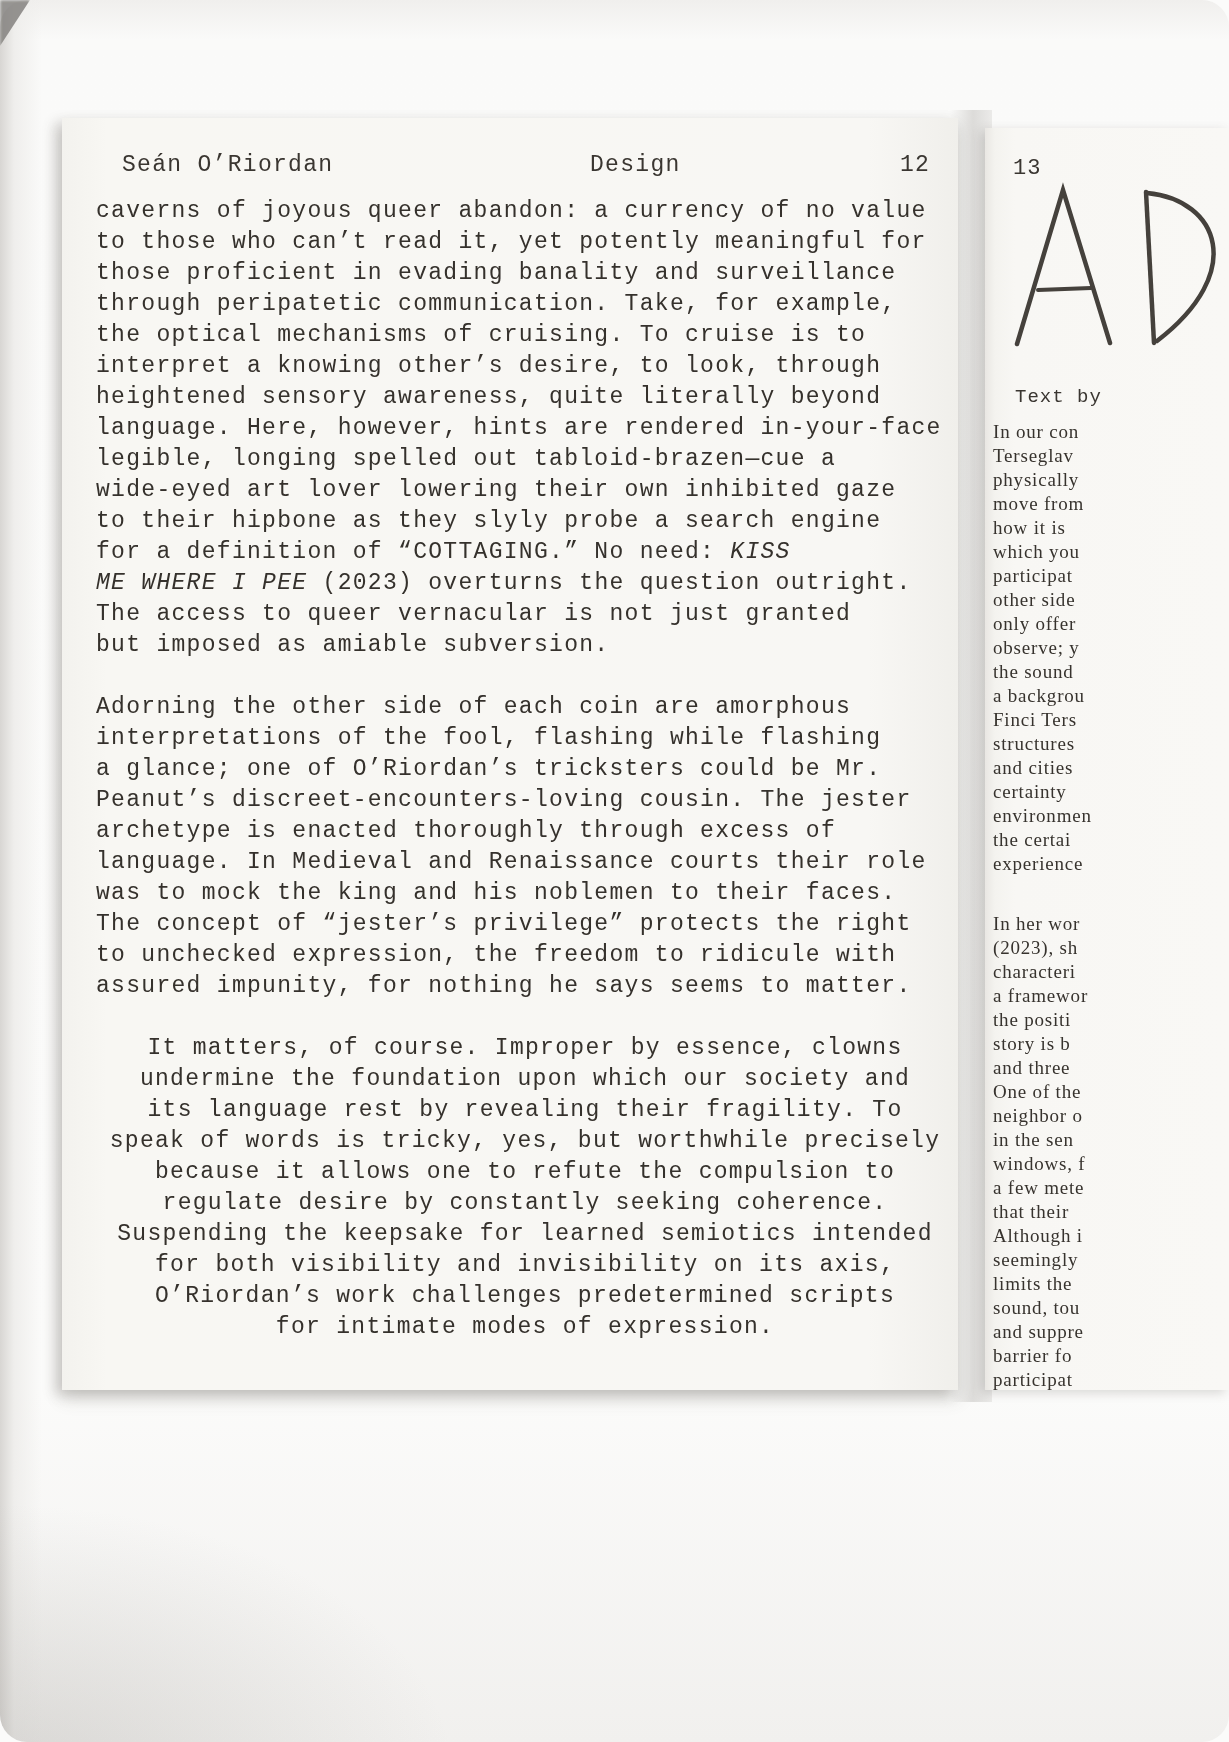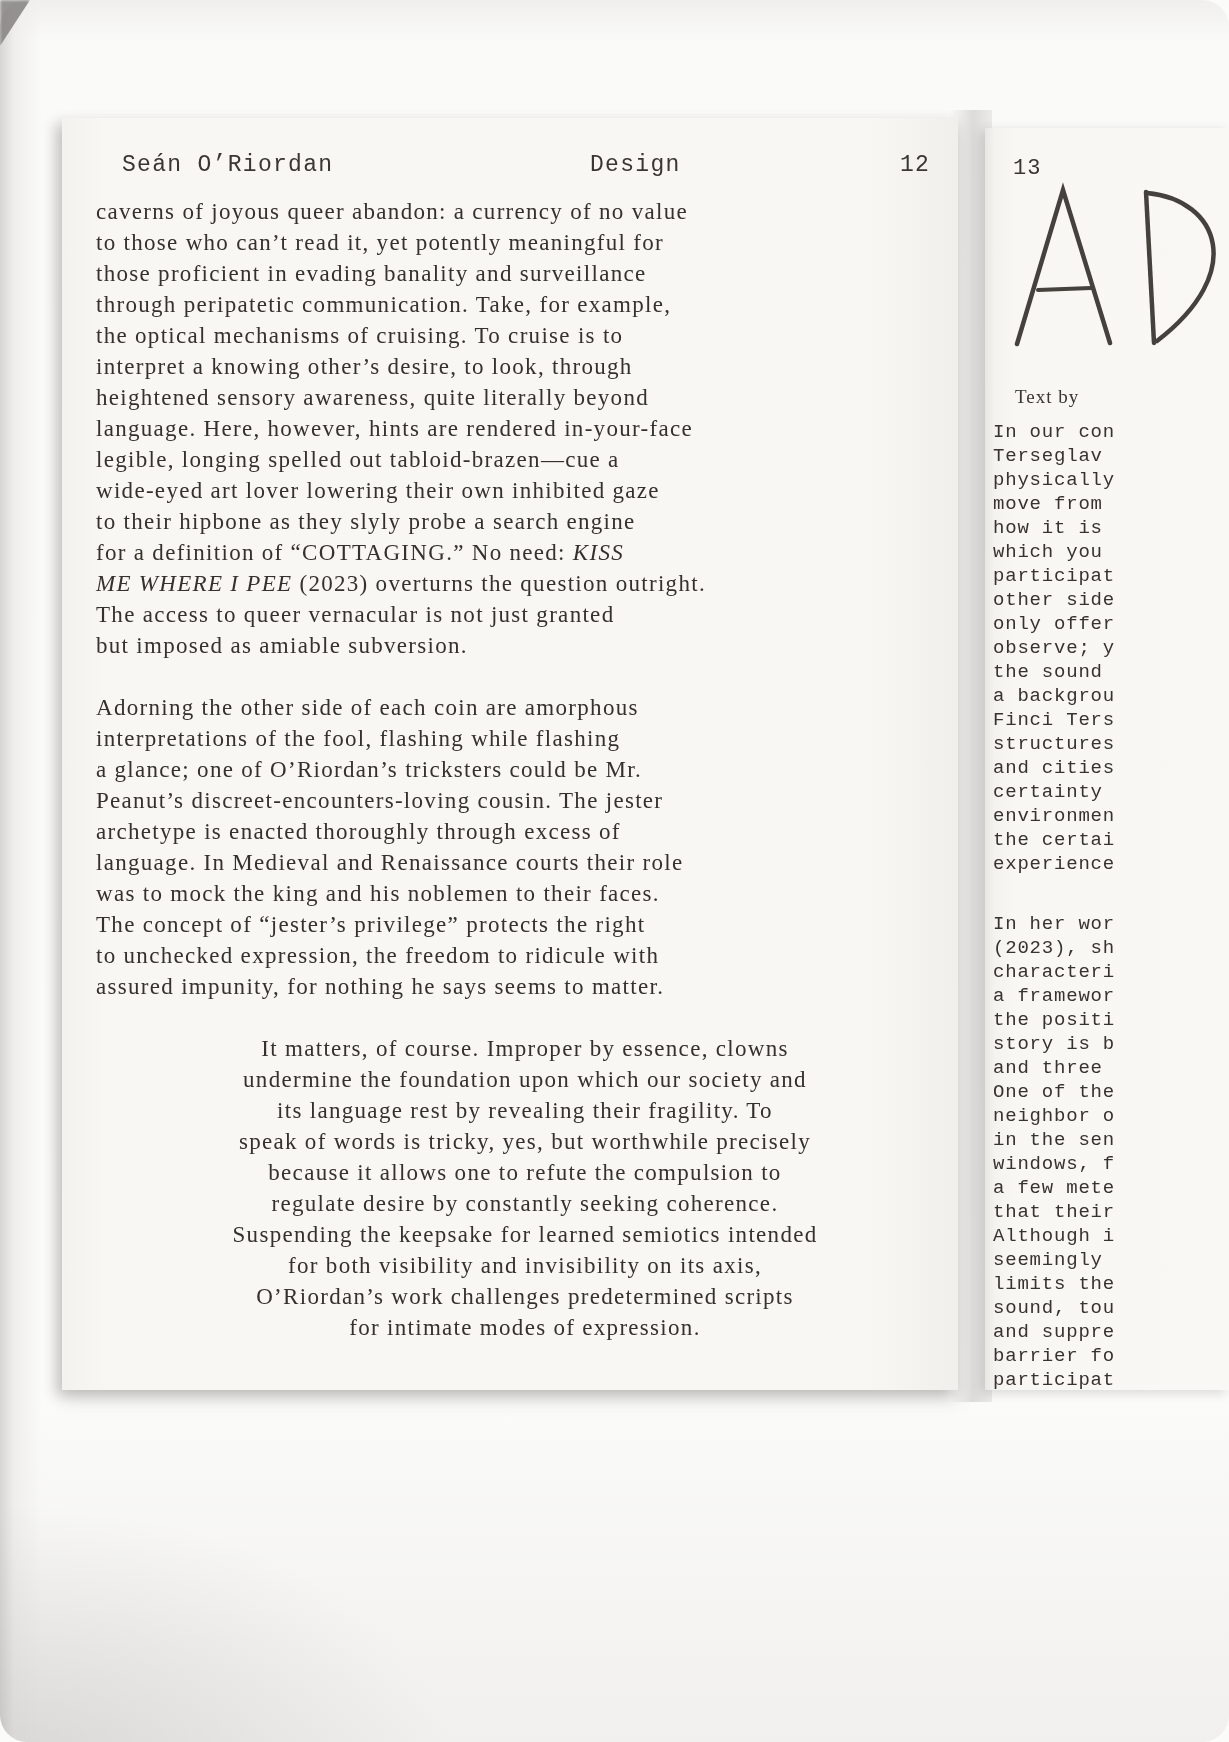--- a/index.html
+++ b/index.html
@@ -39,40 +39,40 @@
     font-size: 23px; letter-spacing: 1.3px; color: #3a3631;
   }
   .author  { position: absolute; left: 60px; }
   .section { position: absolute; left: 528px; }
   .pageno  { position: absolute; left: 838px; }
   .body-copy {
     position: absolute; left: 34px; top: 78px; width: 858px;
     font-size: 23px; line-height: 31px; letter-spacing: 1.3px;
     color: #35312c;
   }
-  .para { margin: 0 0 31px 0; white-space: pre-wrap; font-family: Liberation Serif, serif; }
+  .para { margin: 0 0 31px 0; white-space: pre-wrap; }
   .para:last-child { margin-bottom: 0; text-align: center; }
   .work-title { font-style: italic; }
   
   .page-right {
     position: absolute; left: 985px; top: 128px; width: 244px; height: 1262px;
     background: linear-gradient(90deg, #e9e7e3 0px, #f4f3ef 10px, #f8f7f4 30px, #f9f8f5 100%);
     box-shadow: -4px 3px 10px rgba(80,75,68,0.20);
     overflow: hidden;
   }
   .pageno-right { position: absolute; left: 28px; top: 28px; font-size: 22px; letter-spacing: 1px; color: #3a3631; text-align: right; }
   .big-title { position: absolute; left: 22px; top: 52px; width: 240px; height: 172px; }
   .big-title svg { display: block; }
-  .byline { position: absolute; left: 30px; top: 258px; font-size: 19px; letter-spacing: 1px; color: #3a3631; font-family: Liberation Serif, serif; }
+  .byline { position: absolute; left: 30px; top: 258px; font-size: 19px; letter-spacing: 1px; color: #3a3631; }
   .right-copy {
     position: absolute; left: 8px; top: 292px;
     font-size: 19px; line-height: 24px; letter-spacing: 0.8px;
     color: #37332e;
   }
-  .para-r { margin: 0 0 24px 0; white-space: pre; }
+  .para-r { margin: 0 0 24px 0; white-space: pre; font-family: Liberation Serif, serif; }
   .para-r:last-child { margin-bottom: 0; margin-top: 36px; }
   .visually-hidden {
     position: absolute; width: 1px; height: 1px; overflow: hidden;
     clip: rect(0 0 0 0); white-space: nowrap;
   }
 </style>
 </head>
 <body>
 
 <div class="scan-root">

